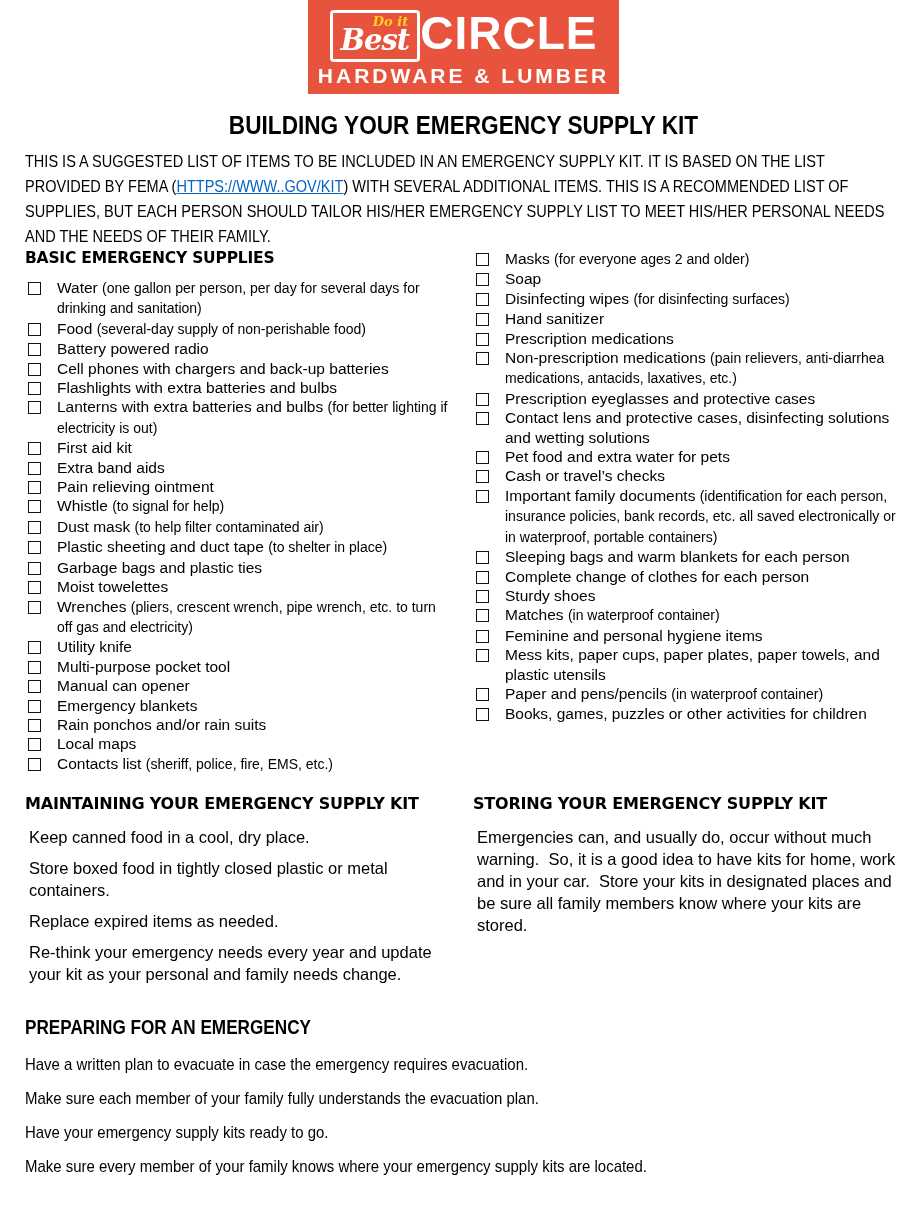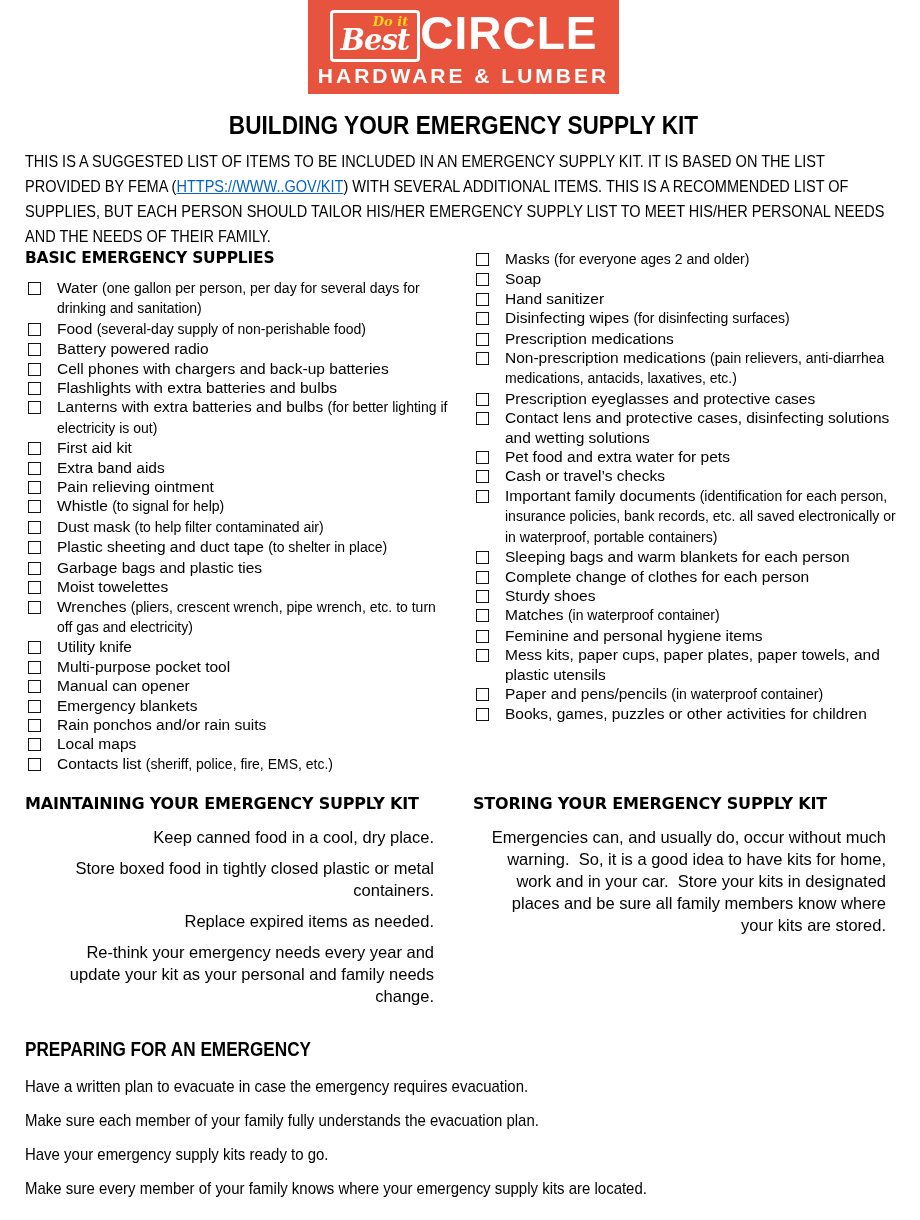--- a/index.html
+++ b/index.html
@@ -49,21 +49,21 @@
   .checkbox {
     width:11px; height:11px; border:1.5px solid #141414;
     margin:4px 16px 0 3px; flex:0 0 auto; background:#fff;
   }
   .item-text { font-size:15.5px; line-height:19.4px; }
   .detail { font-size:14px; }
 
   
   .sections { margin-top:20px; }
   .sections h2 { font-size:16px; margin-bottom:13px; }
-  .para { font-size:16.5px; line-height:22px; margin:0 16px 9px; white-space:pre-wrap;text-align:right; }
+  .para { font-size:16.5px; line-height:22px; margin:0 4px 9px; white-space:pre-wrap; }
 
   
   .preparing { margin-top:22px; }
   .prep-h { font-size:19.5px; font-weight:bold; margin:0 0 15px; }
   .prep-para { font-size:17px; line-height:21px; margin:0 0 13px; white-space:pre-wrap; }
 </style>
 </head>
 <body>
 
 <div class="page">
@@ -182,25 +182,25 @@
           <div class="check-item">
             <span class="checkbox"></span>
             <div class="item-text"><span class="main">Masks</span> <span class="detail">(for everyone ages 2 and older)</span></div>
           </div>
           <div class="check-item">
             <span class="checkbox"></span>
             <div class="item-text"><span class="main">Soap</span></div>
           </div>
           <div class="check-item">
             <span class="checkbox"></span>
+            <div class="item-text"><span class="main">Disinfecting wipes</span> <span class="detail">(for disinfecting surfaces)</span></div>
+          </div>
+          <div class="check-item">
+            <span class="checkbox"></span>
             <div class="item-text"><span class="main">Hand sanitizer</span></div>
-          </div>
-          <div class="check-item">
-            <span class="checkbox"></span>
-            <div class="item-text"><span class="main">Disinfecting wipes</span> <span class="detail">(for disinfecting surfaces)</span></div>
           </div>
           <div class="check-item">
             <span class="checkbox"></span>
             <div class="item-text"><span class="main">Prescription medications</span></div>
           </div>
           <div class="check-item">
             <span class="checkbox"></span>
             <div class="item-text"><span class="main">Non-prescription medications</span> <span class="detail">(pain relievers, anti-diarrhea medications, antacids, laxatives, etc.)</span></div>
           </div>
           <div class="check-item">

